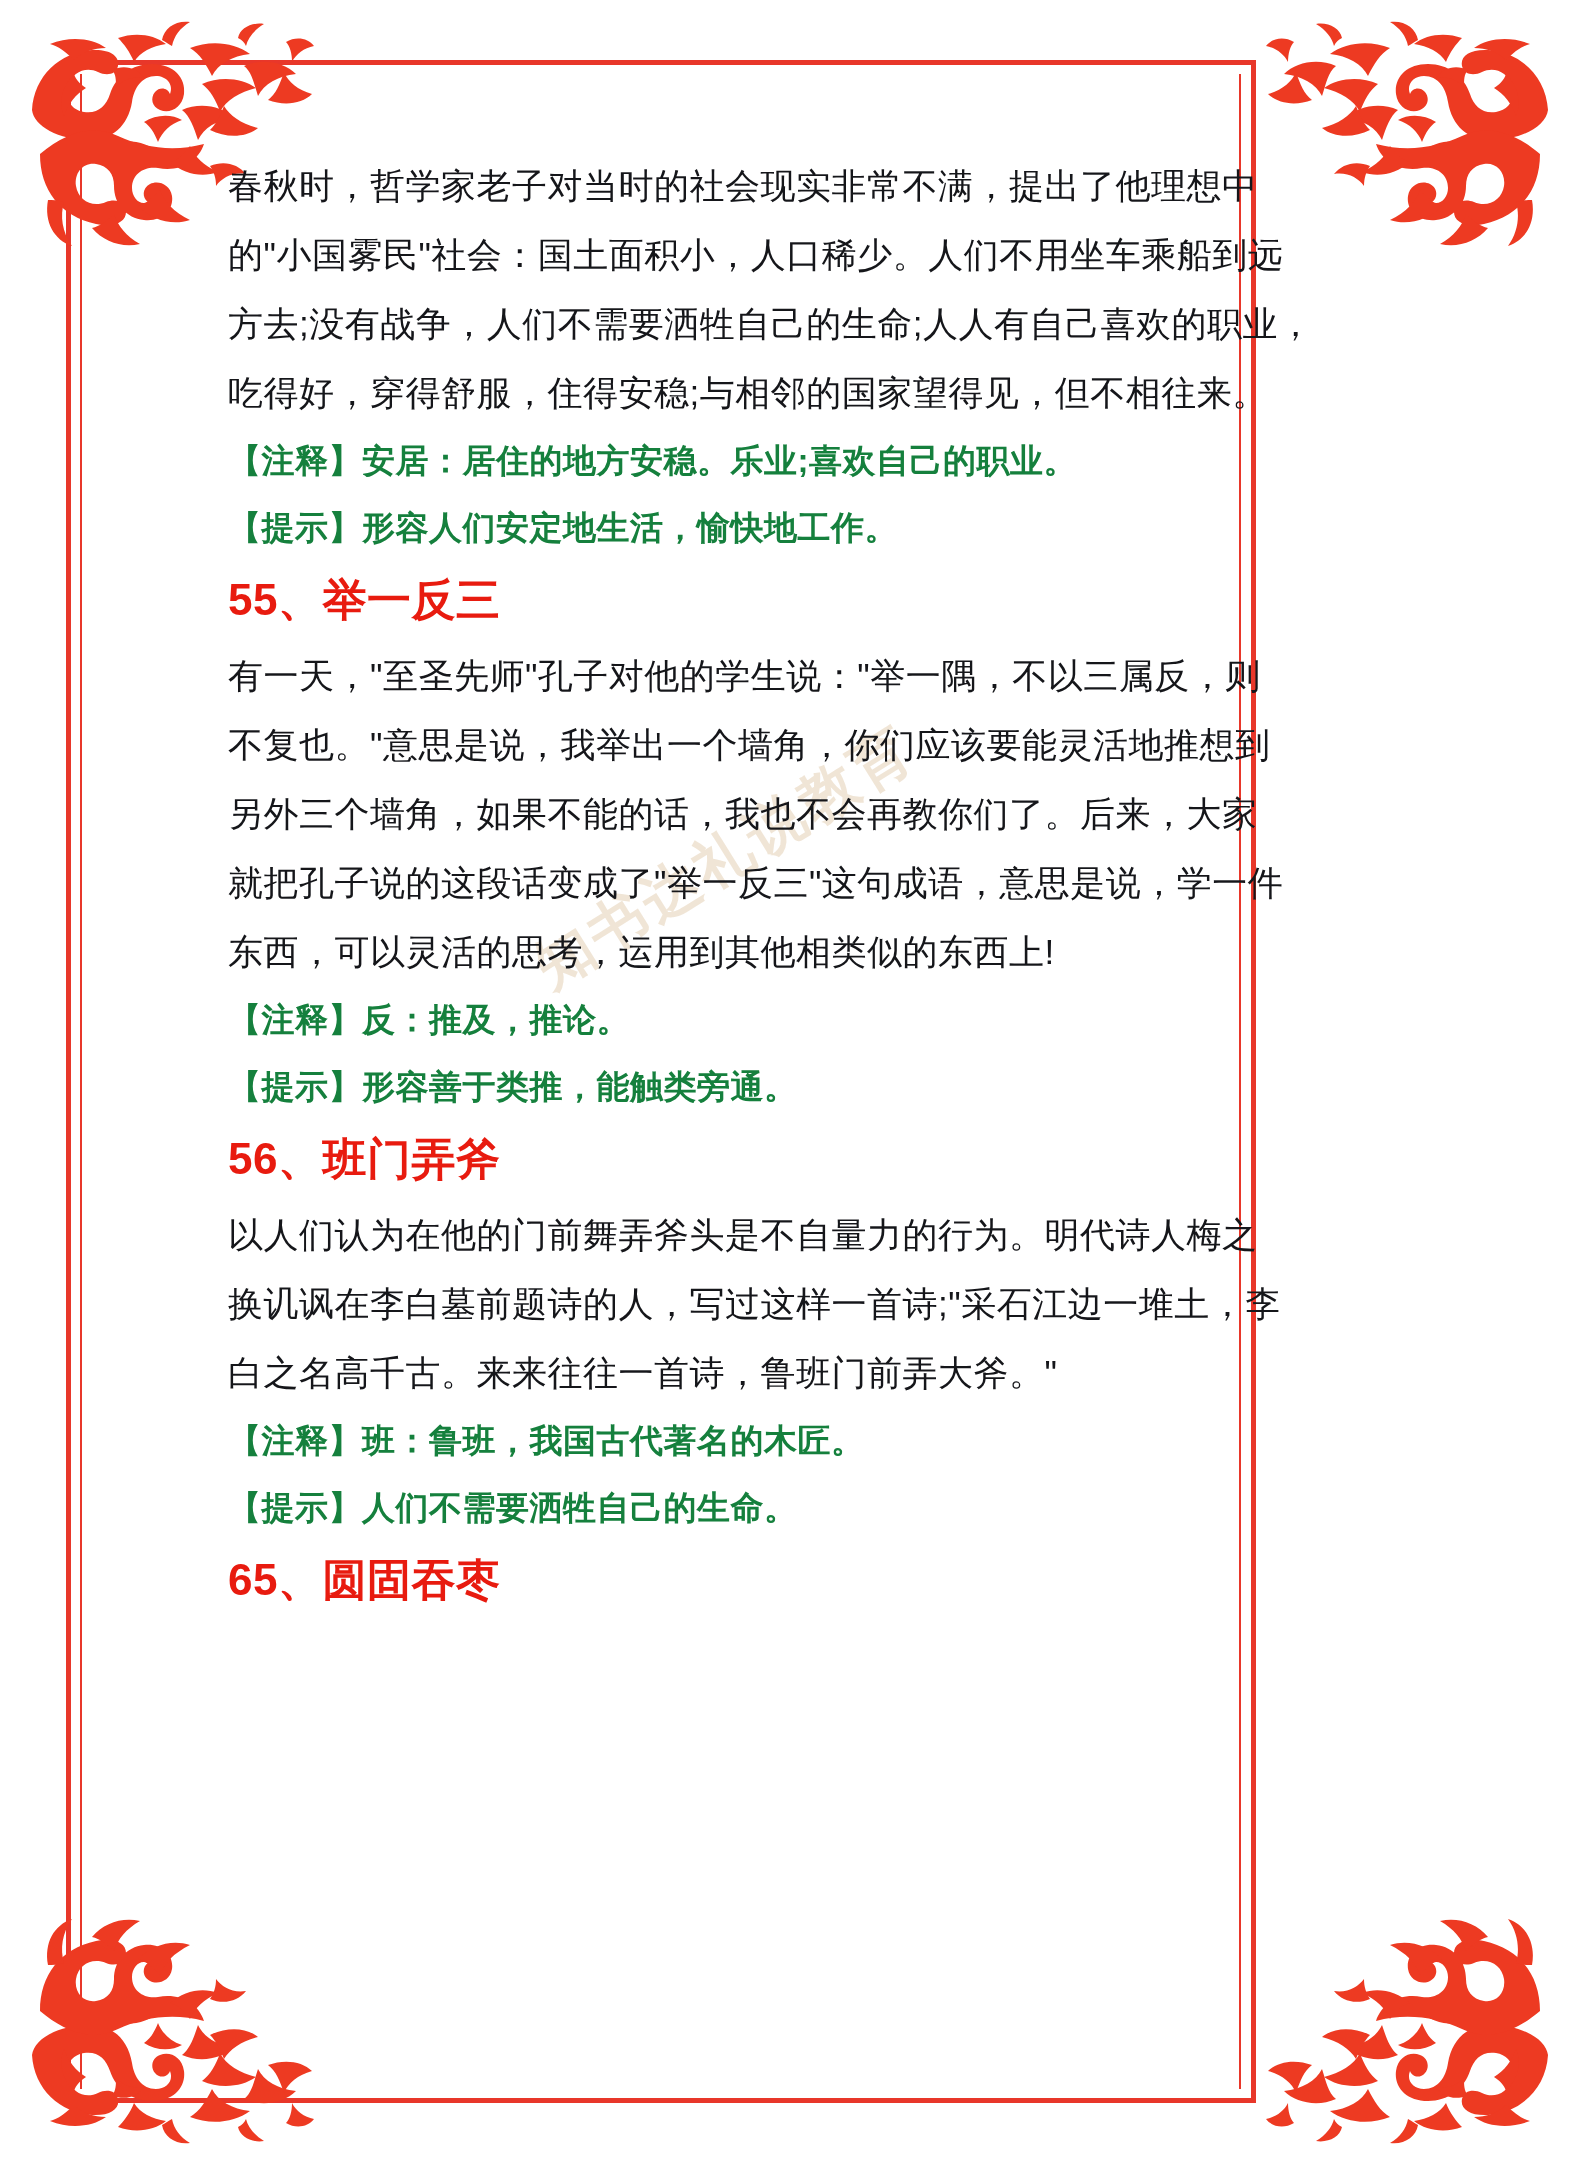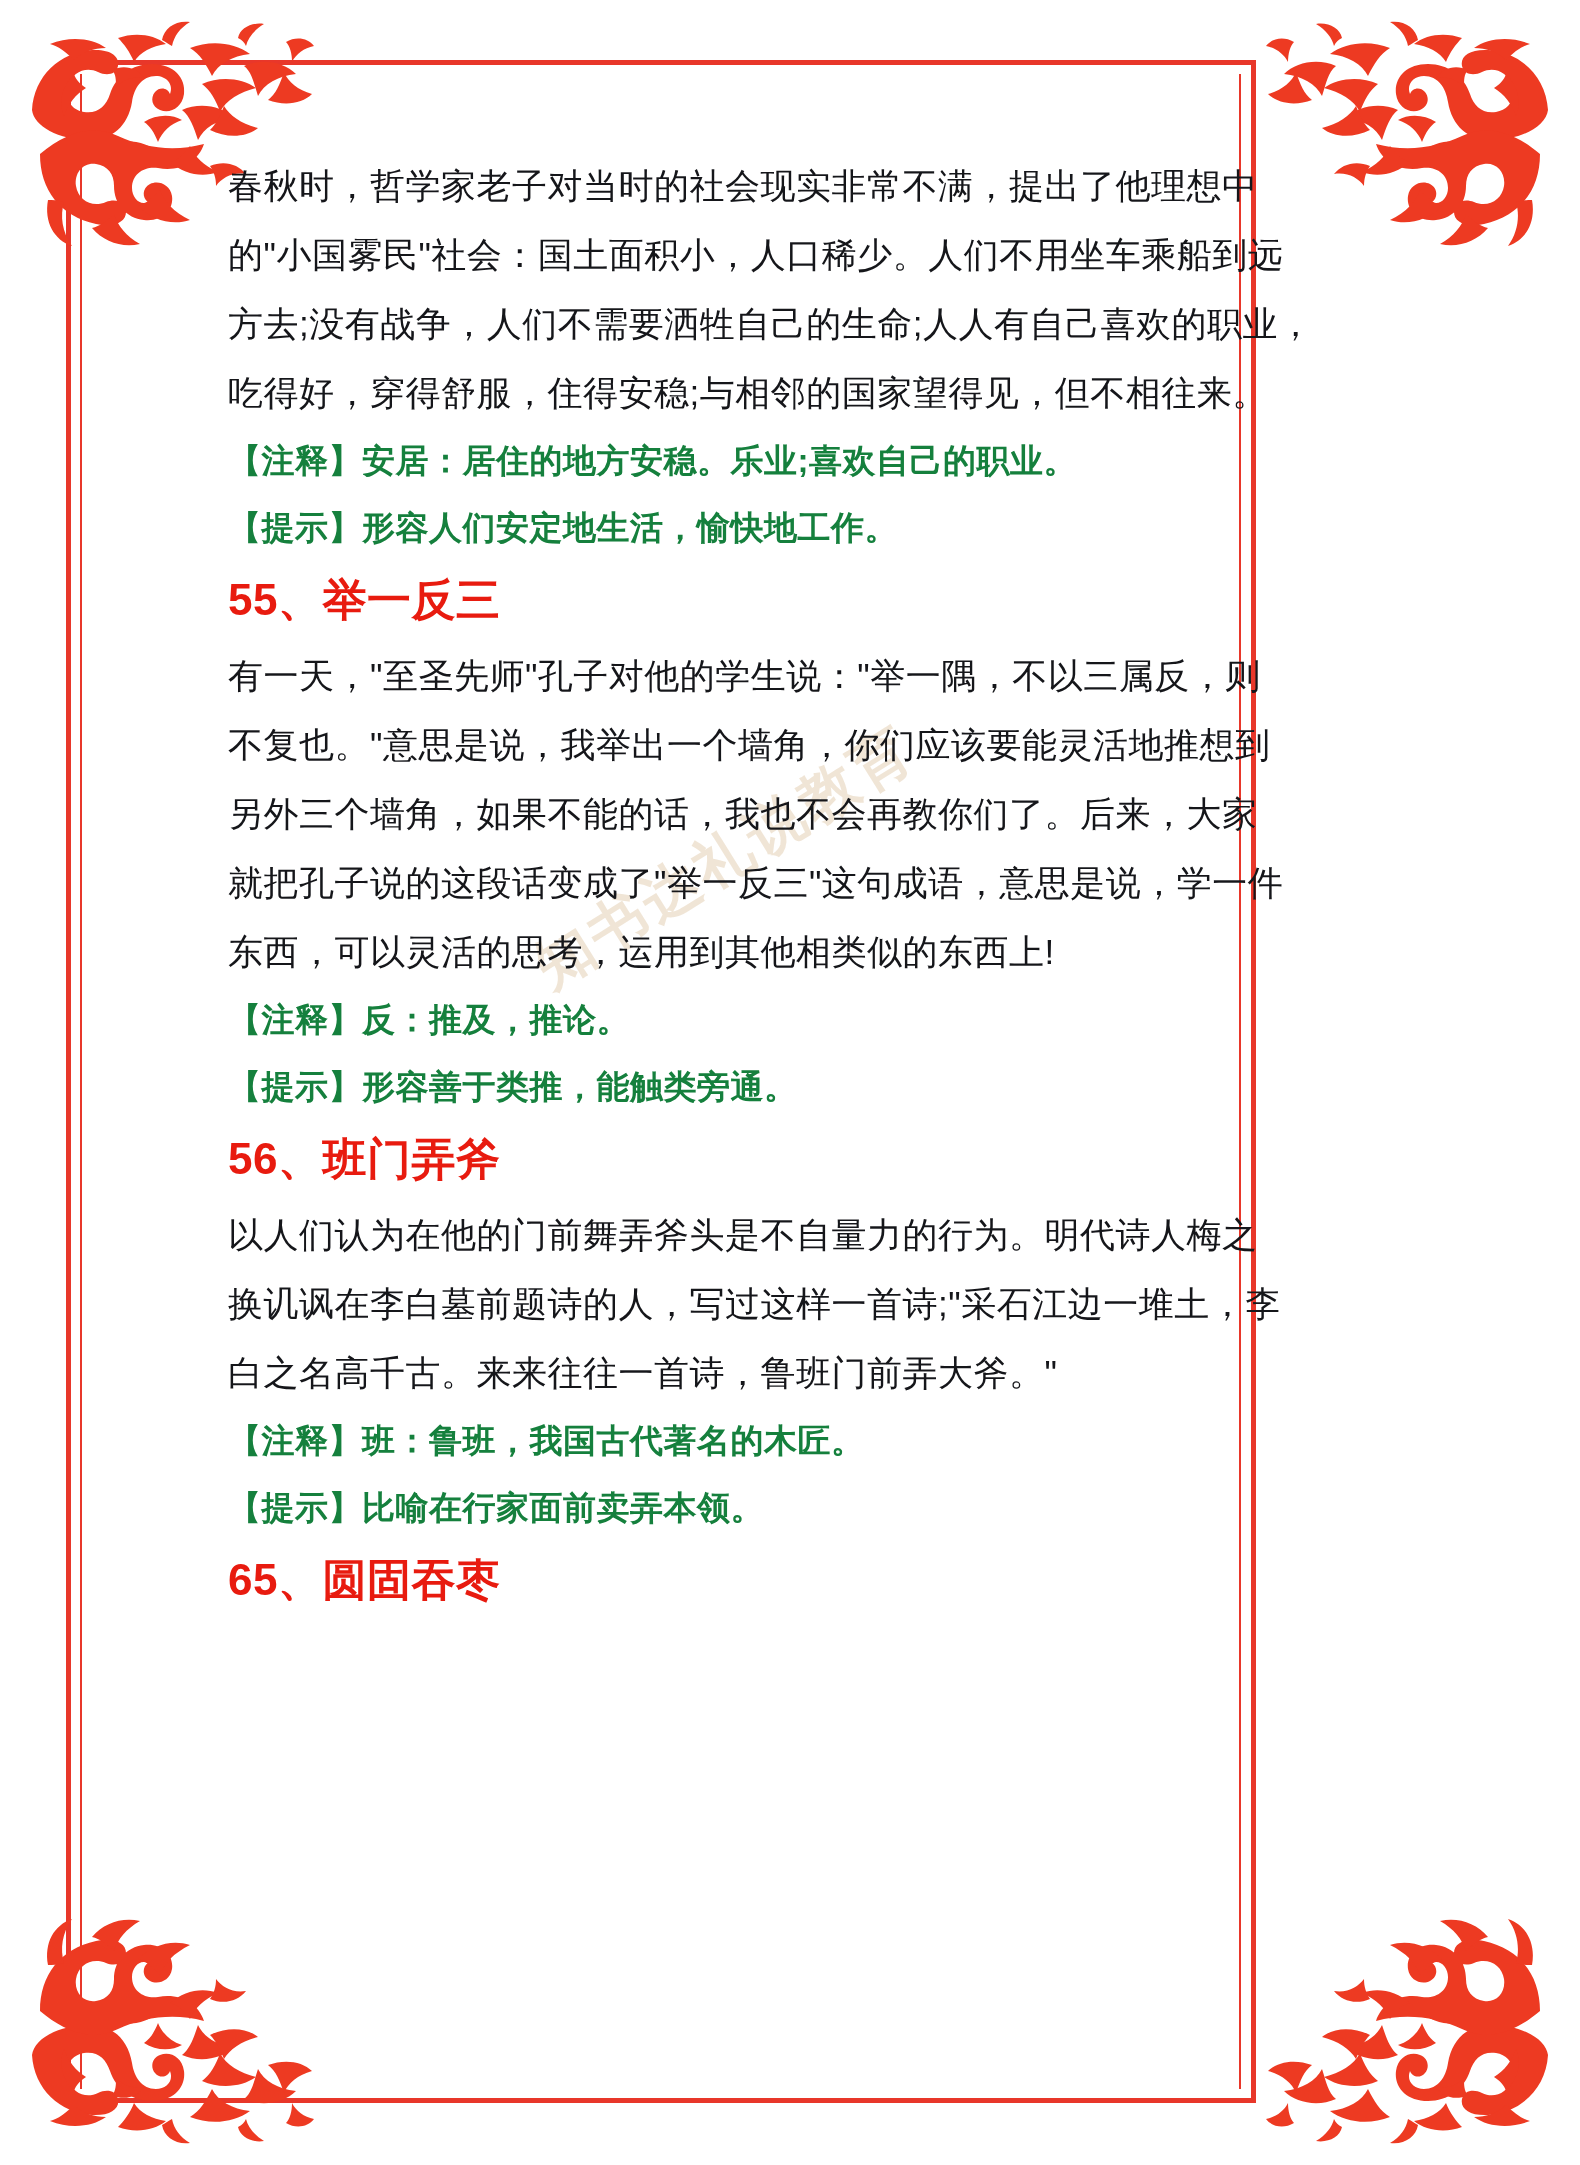--- a/index.html
+++ b/index.html
@@ -246,17 +246,17 @@
       <div class="para-line">另外三个墙角，如果不能的话，我也不会再教你们了。后来，大家</div>
       <div class="para-line">就把孔子说的这段话变成了"举一反三"这句成语，意思是说，学一件</div>
       <div class="para-line">东西，可以灵活的思考，运用到其他相类似的东西上!</div>
       <div class="note-line">【注释】反：推及，推论。</div>
       <div class="note-line">【提示】形容善于类推，能触类旁通。</div>
       <div class="heading">56、班门弄斧</div>
       <div class="para-line">以人们认为在他的门前舞弄斧头是不自量力的行为。明代诗人梅之</div>
       <div class="para-line">换讥讽在李白墓前题诗的人，写过这样一首诗;"采石江边一堆土，李</div>
       <div class="para-line">白之名高千古。来来往往一首诗，鲁班门前弄大斧。"</div>
       <div class="note-line">【注释】班：鲁班，我国古代著名的木匠。</div>
-      <div class="note-line">【提示】比喻在行家面前卖弄本领。</div>
+      <div class="note-line">【提示】人们不需要洒牲自己的生命。</div>
       <div class="heading">65、圆固吞枣</div>
     </div>
 
 </div>
 
 </body></html>

